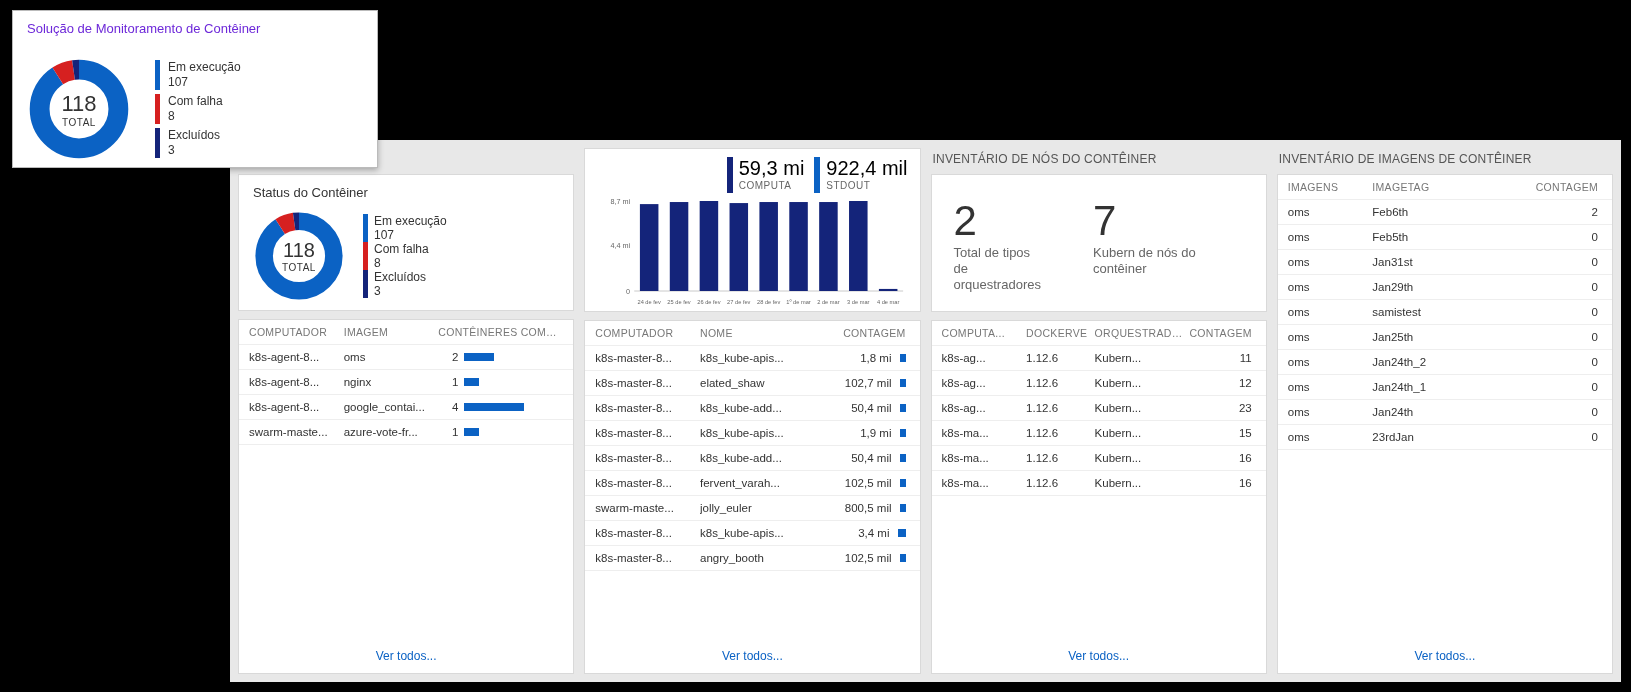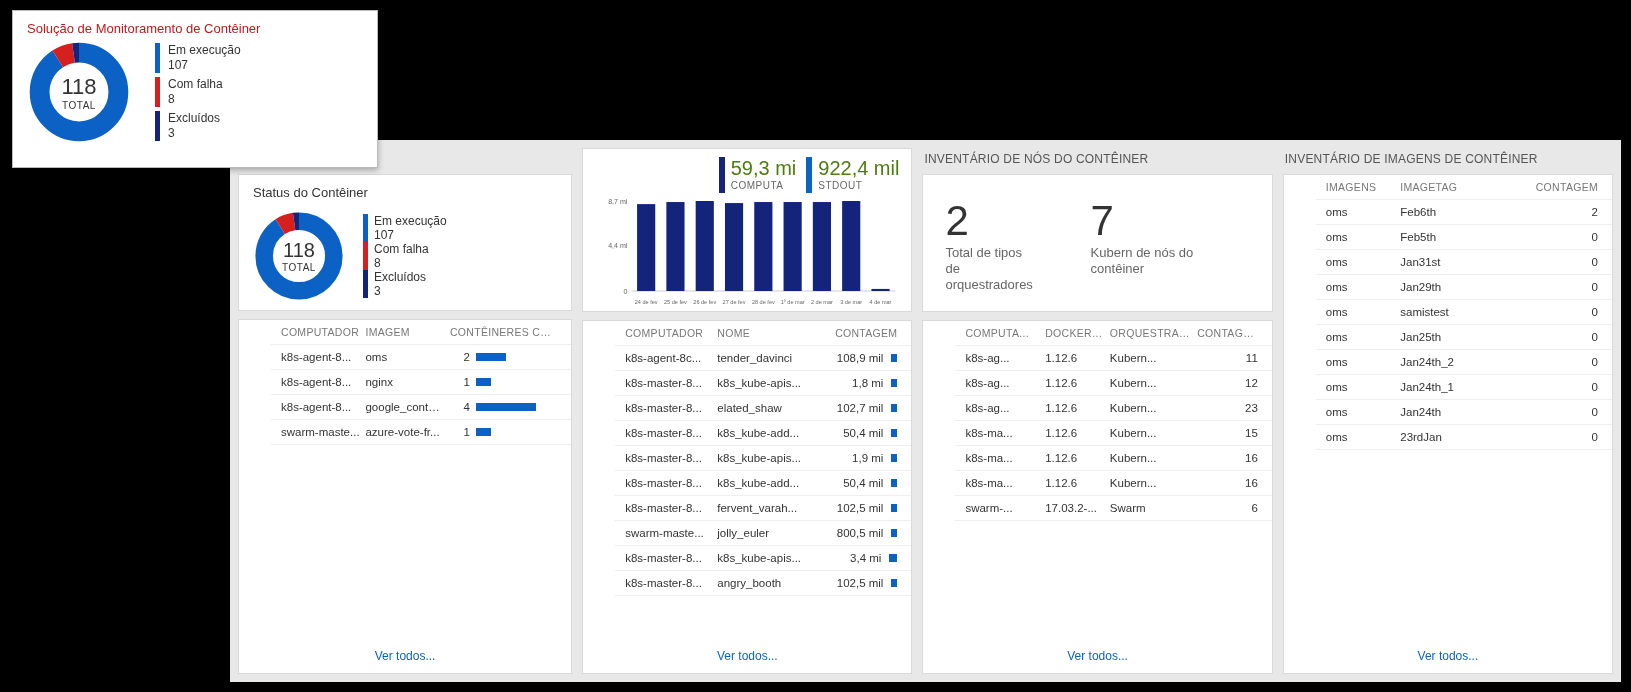--- a/index.html
+++ b/index.html
@@ -4,21 +4,21 @@
 <style>
   * { box-sizing: border-box; margin: 0; padding: 0; font-family: "Segoe UI", Arial, sans-serif; }
   body { background: #000; width: 1631px; height: 692px; position: relative; overflow: hidden; }
 
   
   .overlay-card {
     position: absolute; top: 10px; left: 12px; width: 366px; height: 158px;
     background: #fff; border: 1px solid #bbb; box-shadow: 0 2px 6px rgba(0,0,0,.3);
     padding: 10px 14px; z-index: 10;
   }
-  .overlay-card .title { font-size: 13px; color: #b91c1c; margin-bottom:4px; }
+  .overlay-card .title { font-size: 13px; color: #6d28d9; margin-bottom:21px; }
   .donut-wrap { display:flex; align-items:center; gap:24px; }
   .donut { position:relative; width:104px; height:104px; }
   .donut svg { width:104px; height:104px; }
   .donut-center { position:absolute; inset:0; display:flex; flex-direction:column; align-items:center; justify-content:center; }
   .donut-num { font-size:22px; color:#333; }
   .donut-total { font-size:10px; color:#333; letter-spacing:.5px; }
   .legend { display:flex; flex-direction:column; gap:4px; font-size:12px; color:#333;}
   .legend-row { display:flex; align-items:flex-start; gap:8px; }
   .legend-bar { width:5px; height:30px; }
   .legend-labels { display:flex; flex-direction:column; line-height:15px;}
@@ -40,37 +40,37 @@
   .mini-donut { position:relative; width:92px; height:92px; }
   .mini-donut svg { width:92px; height:92px; }
   .mini-donut-center { position:absolute; inset:0; display:flex; flex-direction:column; align-items:center; justify-content:center; }
   .mini-donut-num { font-size:20px; color:#333; }
   .mini-legend { display:flex; flex-direction:column; gap:0px; font-size:12px;}
   .mini-legend-row { display:flex; align-items:flex-start; gap:6px; line-height:14px;}
   .mini-legend-bar { width:5px; height:28px;}
   .mini-legend-labels { display:flex; flex-direction:column; }
 
   .table-tile { padding:0; display:flex; flex-direction:column; flex:1;}
-  .thead, .trow { display:flex; align-items:center; padding:6px 10px; border-bottom:1px solid #eee; font-size:11.5px;margin-left:32px;}
+  .thead, .trow { display:flex; align-items:center; padding:6px 10px; border-bottom:1px solid #eee; font-size:11.5px;}
   .thead { text-transform:uppercase; color:#777; font-size:10.5px; letter-spacing:.3px;}
   .trow { color:#333; }
   .cell { overflow:hidden; text-overflow:ellipsis; white-space:nowrap; padding-right:4px;}
   .cell.right { text-align:right; }
   .bar-cell { display:flex; align-items:center; gap:6px; }
   .mini-bar { height:8px; background:#0b62c4; }
   .view-all { padding:10px 10px 10px 10px; font-size:12px;text-align:center; }
   .view-all a { color:#0b62c4; text-decoration:none; cursor:pointer;}
 
   
   .logs-top { display:flex; flex-direction:column; gap:2px; padding:8px 12px 4px 12px;}
   .logs-kpi { display:flex; justify-content:flex-end; gap:10px; align-items:flex-start;}
   .kpi { display:flex; gap:6px; align-items:flex-start;}
   .kpi-bar { width:6px; height:36px; background:#0b62c4;}
   .kpi-text { display:flex; flex-direction:column; align-items:flex-start;}
-  .kpi-val { font-size:20px; color:#4d7c0f;}
+  .kpi-val { font-size:20px; color:#000000;}
   .kpi-lab { font-size:10px; color:#666; letter-spacing:.5px;}
   .bar-chart { position:relative; height:110px; margin-top:2px; }
   .bar-chart svg { width:100%; height:100%; }
 
   
   .nums-tile { display:flex; gap:40px; padding:22px 22px 18px 22px; }
   .num-block { display:flex; flex-direction:column; }
   .num-big { font-size:42px; color:#333; font-weight:300;}
   .num-label { font-size:13px; color:#666; line-height:16px;}
 
@@ -252,28 +252,20 @@
       </div>
     </div>
     <div class="tile table-tile">
       <div class="thead">
         <div class="cell" style="flex:1.1">COMPUTADOR</div>
         <div class="cell" style="flex:1.2">NOME</div>
         <div class="cell right" style="flex:1">CONTAGEM</div>
       </div>
       <div class="flex-rows" id="logs-rows">
           <div class="trow">
-            <div class="cell" style="flex:1.1">k8s-agent-8c...</div>
-  <div class="cell" style="flex:1.2">tender_davinci</div>
-  <div class="cell bar-cell right" style="flex:1;justify-content:flex-end;gap:8px">
-    <span>108,9 mil</span>
-    <span class="mini-bar" style="width:6px"></span>
-  </div>
-          </div>
-          <div class="trow">
             <div class="cell" style="flex:1.1">k8s-master-8...</div>
   <div class="cell" style="flex:1.2">k8s_kube-apis...</div>
   <div class="cell bar-cell right" style="flex:1;justify-content:flex-end;gap:8px">
     <span>1,8 mi</span>
     <span class="mini-bar" style="width:6px"></span>
   </div>
           </div>
           <div class="trow">
             <div class="cell" style="flex:1.1">k8s-master-8...</div>
   <div class="cell" style="flex:1.2">elated_shaw</div>
@@ -391,26 +383,20 @@
             <div class="cell" style="flex:1">k8s-ma...</div>
   <div class="cell" style="flex:.8">1.12.6</div>
   <div class="cell" style="flex:1.1">Kubern...</div>
   <div class="cell right" style="flex:.8">16</div>
           </div>
           <div class="trow">
             <div class="cell" style="flex:1">k8s-ma...</div>
   <div class="cell" style="flex:.8">1.12.6</div>
   <div class="cell" style="flex:1.1">Kubern...</div>
   <div class="cell right" style="flex:.8">16</div>
-          </div>
-          <div class="trow">
-            <div class="cell" style="flex:1">swarm-...</div>
-  <div class="cell" style="flex:.8">17.03.2-...</div>
-  <div class="cell" style="flex:1.1">Swarm</div>
-  <div class="cell right" style="flex:.8">6</div>
           </div>
         </div>
       <div class="view-all"><a>Ver todos...</a></div>
     </div>
   </div>
 
   <div class="col">
     <div class="col-title">INVENTÁRIO DE IMAGENS DE CONTÊINER</div>
     <div class="tile table-tile">
       <div class="thead">

